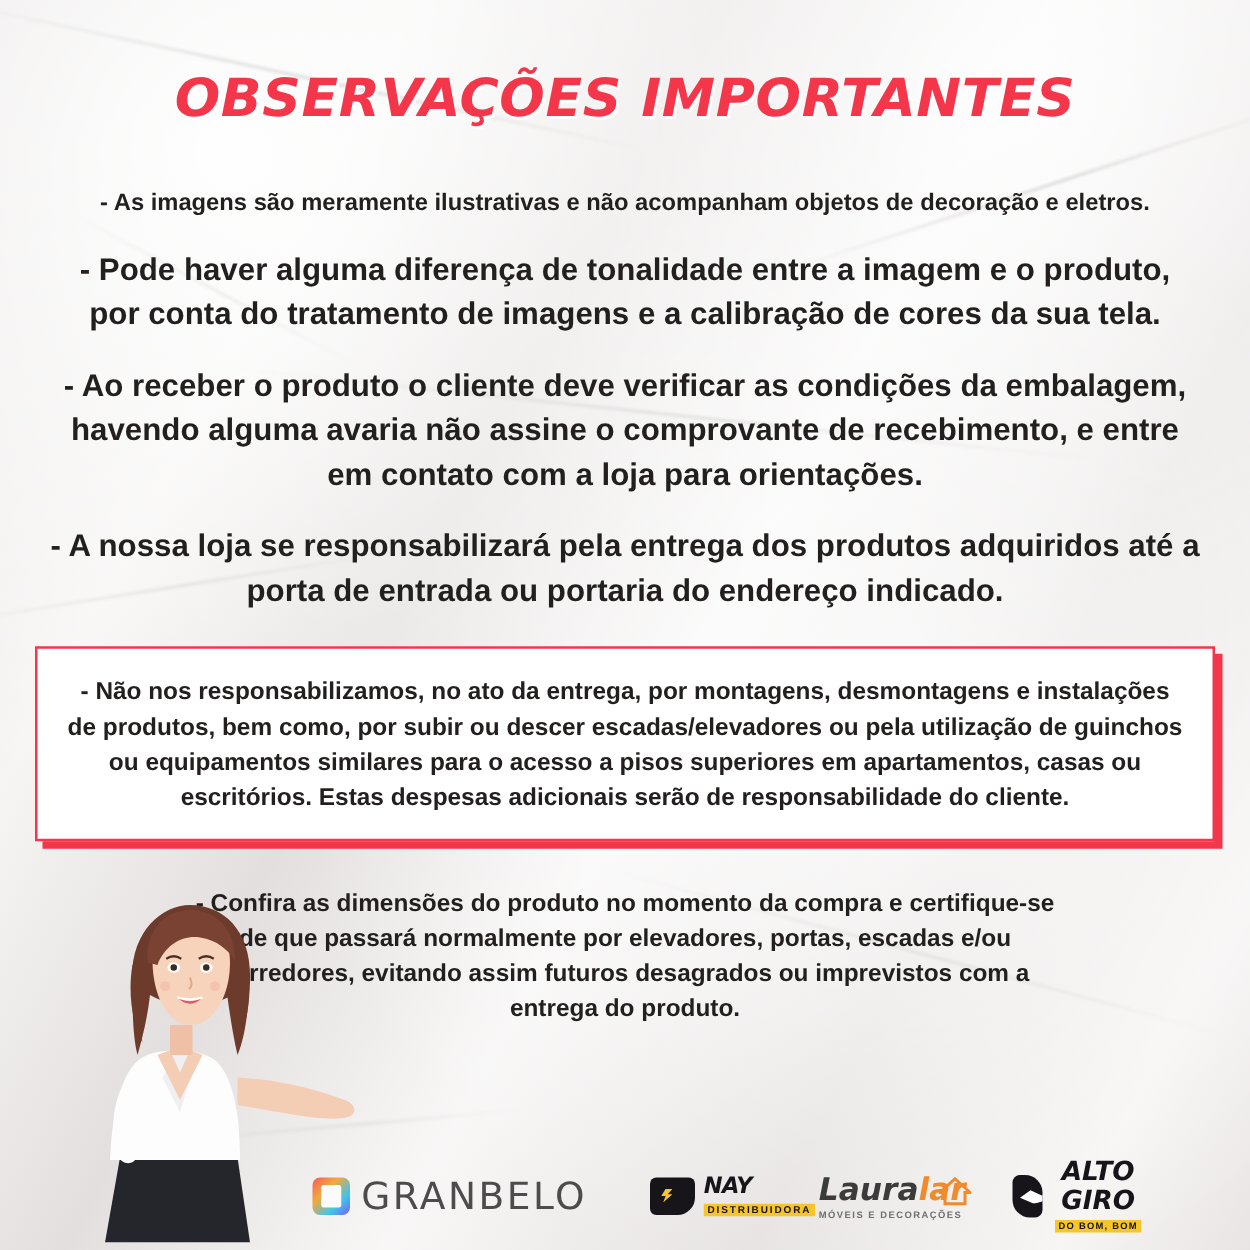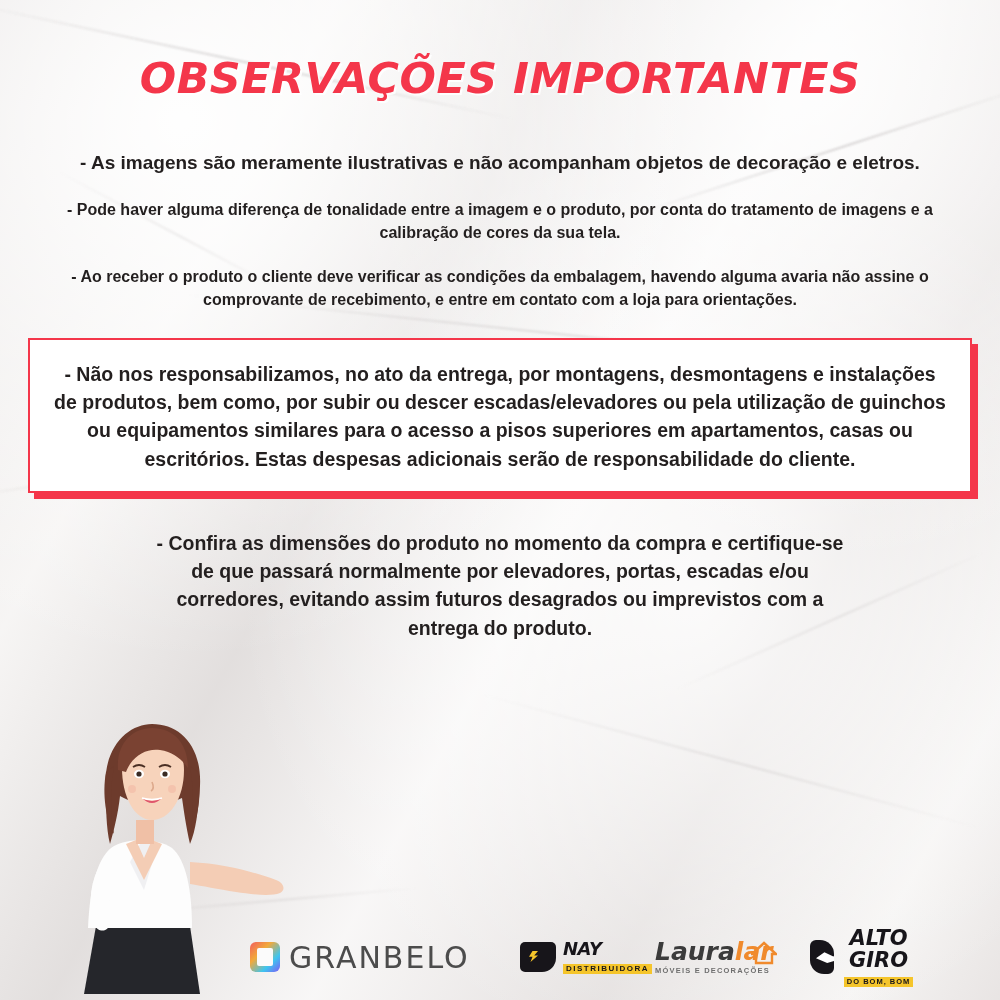--- a/index.html
+++ b/index.html
@@ -62,21 +62,21 @@
 
   .content {
     position: absolute;
     top: 150px;
     left: 0;
     width: 1000px;
   }
   .para {
     margin: 0 auto 22px auto;
     text-align: center;
-    font-size: 16px;
+    font-size: 25px;
     line-height: 1.42;
     font-weight: bold;
     color: #231f1f;
     width: 960px;
   }
   .para.wide { width: 980px; font-size: 19px; }
 
   .highlight-box {
     position: relative;
     margin: 26px auto 0 auto;
@@ -257,20 +257,21 @@
   <div class="vein v6"></div>
   <div class="vein v7"></div>
   <div class="vein v8"></div>
 
   <div class="title">OBSERVAÇÕES IMPORTANTES</div>
 
   <div class="content">
     <div class="para wide">- As imagens são meramente ilustrativas e não acompanham objetos de decoração e eletros.</div>
     <div class="para" style="width:900px">- Pode haver alguma diferença de tonalidade entre a imagem e o produto, por conta do tratamento de imagens e a calibração de cores da sua tela.</div>
     <div class="para" style="width:910px">- Ao receber o produto o cliente deve verificar as condições da embalagem, havendo alguma avaria não assine o comprovante de recebimento, e entre em contato com a loja para orientações.</div>
+    <div class="para" style="width:930px">- A nossa loja se responsabilizará pela entrega dos produtos adquiridos até a porta de entrada ou portaria do endereço indicado.</div>
 
     <div class="highlight-box">
       <div class="para">- Não nos responsabilizamos, no ato da entrega, por montagens, desmontagens e instalações de produtos, bem como, por subir ou descer escadas/elevadores ou pela utilização de guinchos ou equipamentos similares para o acesso a pisos superiores em apartamentos, casas ou escritórios. Estas despesas adicionais serão de responsabilidade do cliente.</div>
     </div>
 
     <div class="after-box">- Confira as dimensões do produto no momento da compra e certifique-se de que passará normalmente por elevadores, portas, escadas e/ou corredores, evitando assim futuros desagrados ou imprevistos com a entrega do produto.</div>
   </div>
 
   <svg class="woman" viewBox="0 0 280 300">
 

